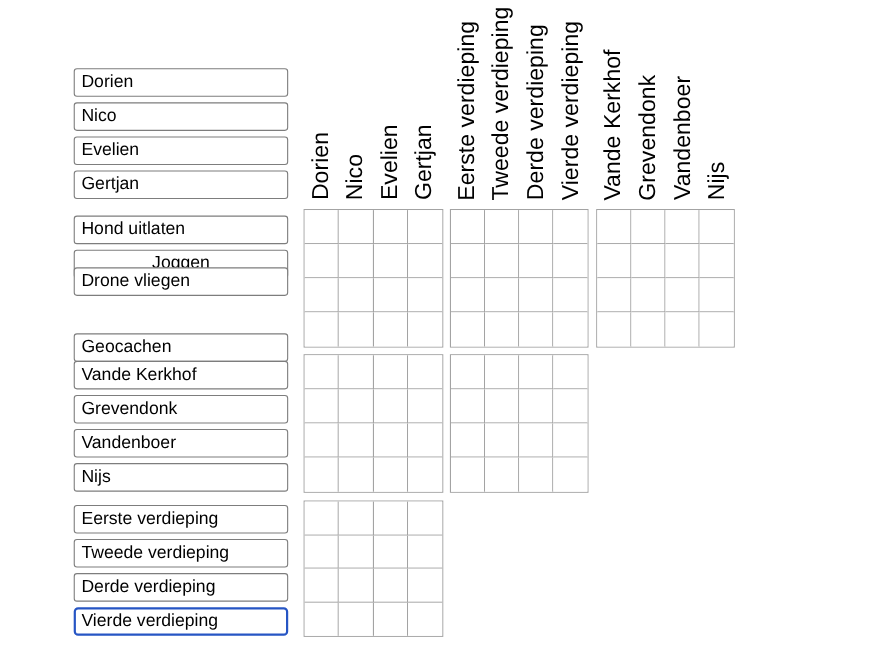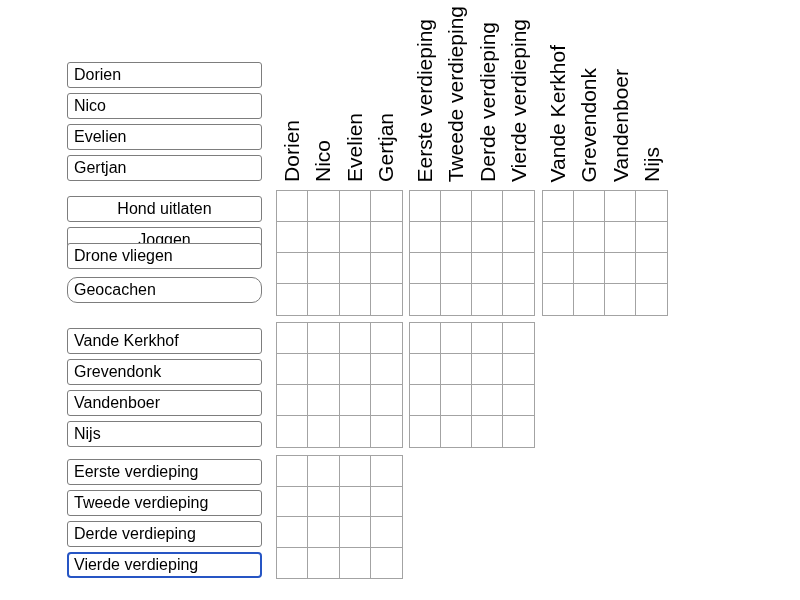--- a/index.html
+++ b/index.html
@@ -44,24 +44,24 @@
   .cell:nth-child(n+13){border-bottom:none;}
 </style>
 </head>
 <body>
 
 <input class="lbox" style="top: 62px;" value="Dorien">
 <input class="lbox" style="top: 93px;" value="Nico">
 <input class="lbox" style="top: 124px;" value="Evelien">
 <input class="lbox" style="top: 155px;" value="Gertjan">
 
-<input class="lbox" style="top: 196px; text-align: center;" value="Hond uitlaten">
+<input class="lbox" style="top: 196px;" value="Hond uitlaten">
 <input class="lbox" style="top: 227px; text-align: center;" value="Joggen">
 <input class="lbox" style="top: 243px;" value="Drone vliegen">
-<input class="lbox" style="top: 277px; border-radius: 10px;" value="Geocachen">
+<input class="lbox" style="top: 303px;" value="Geocachen">
 
 <input class="lbox" style="top: 328px;" value="Vande Kerkhof">
 <input class="lbox" style="top: 359px;" value="Grevendonk">
 <input class="lbox" style="top: 390px;" value="Vandenboer">
 <input class="lbox" style="top: 421px;" value="Nijs">
 
 <input class="lbox" style="top: 459px;" value="Eerste verdieping">
 <input class="lbox" style="top: 490px;" value="Tweede verdieping">
 <input class="lbox" style="top: 521px;" value="Derde verdieping">
 <input class="lbox focused" style="top: 552px;" value="Vierde verdieping">

